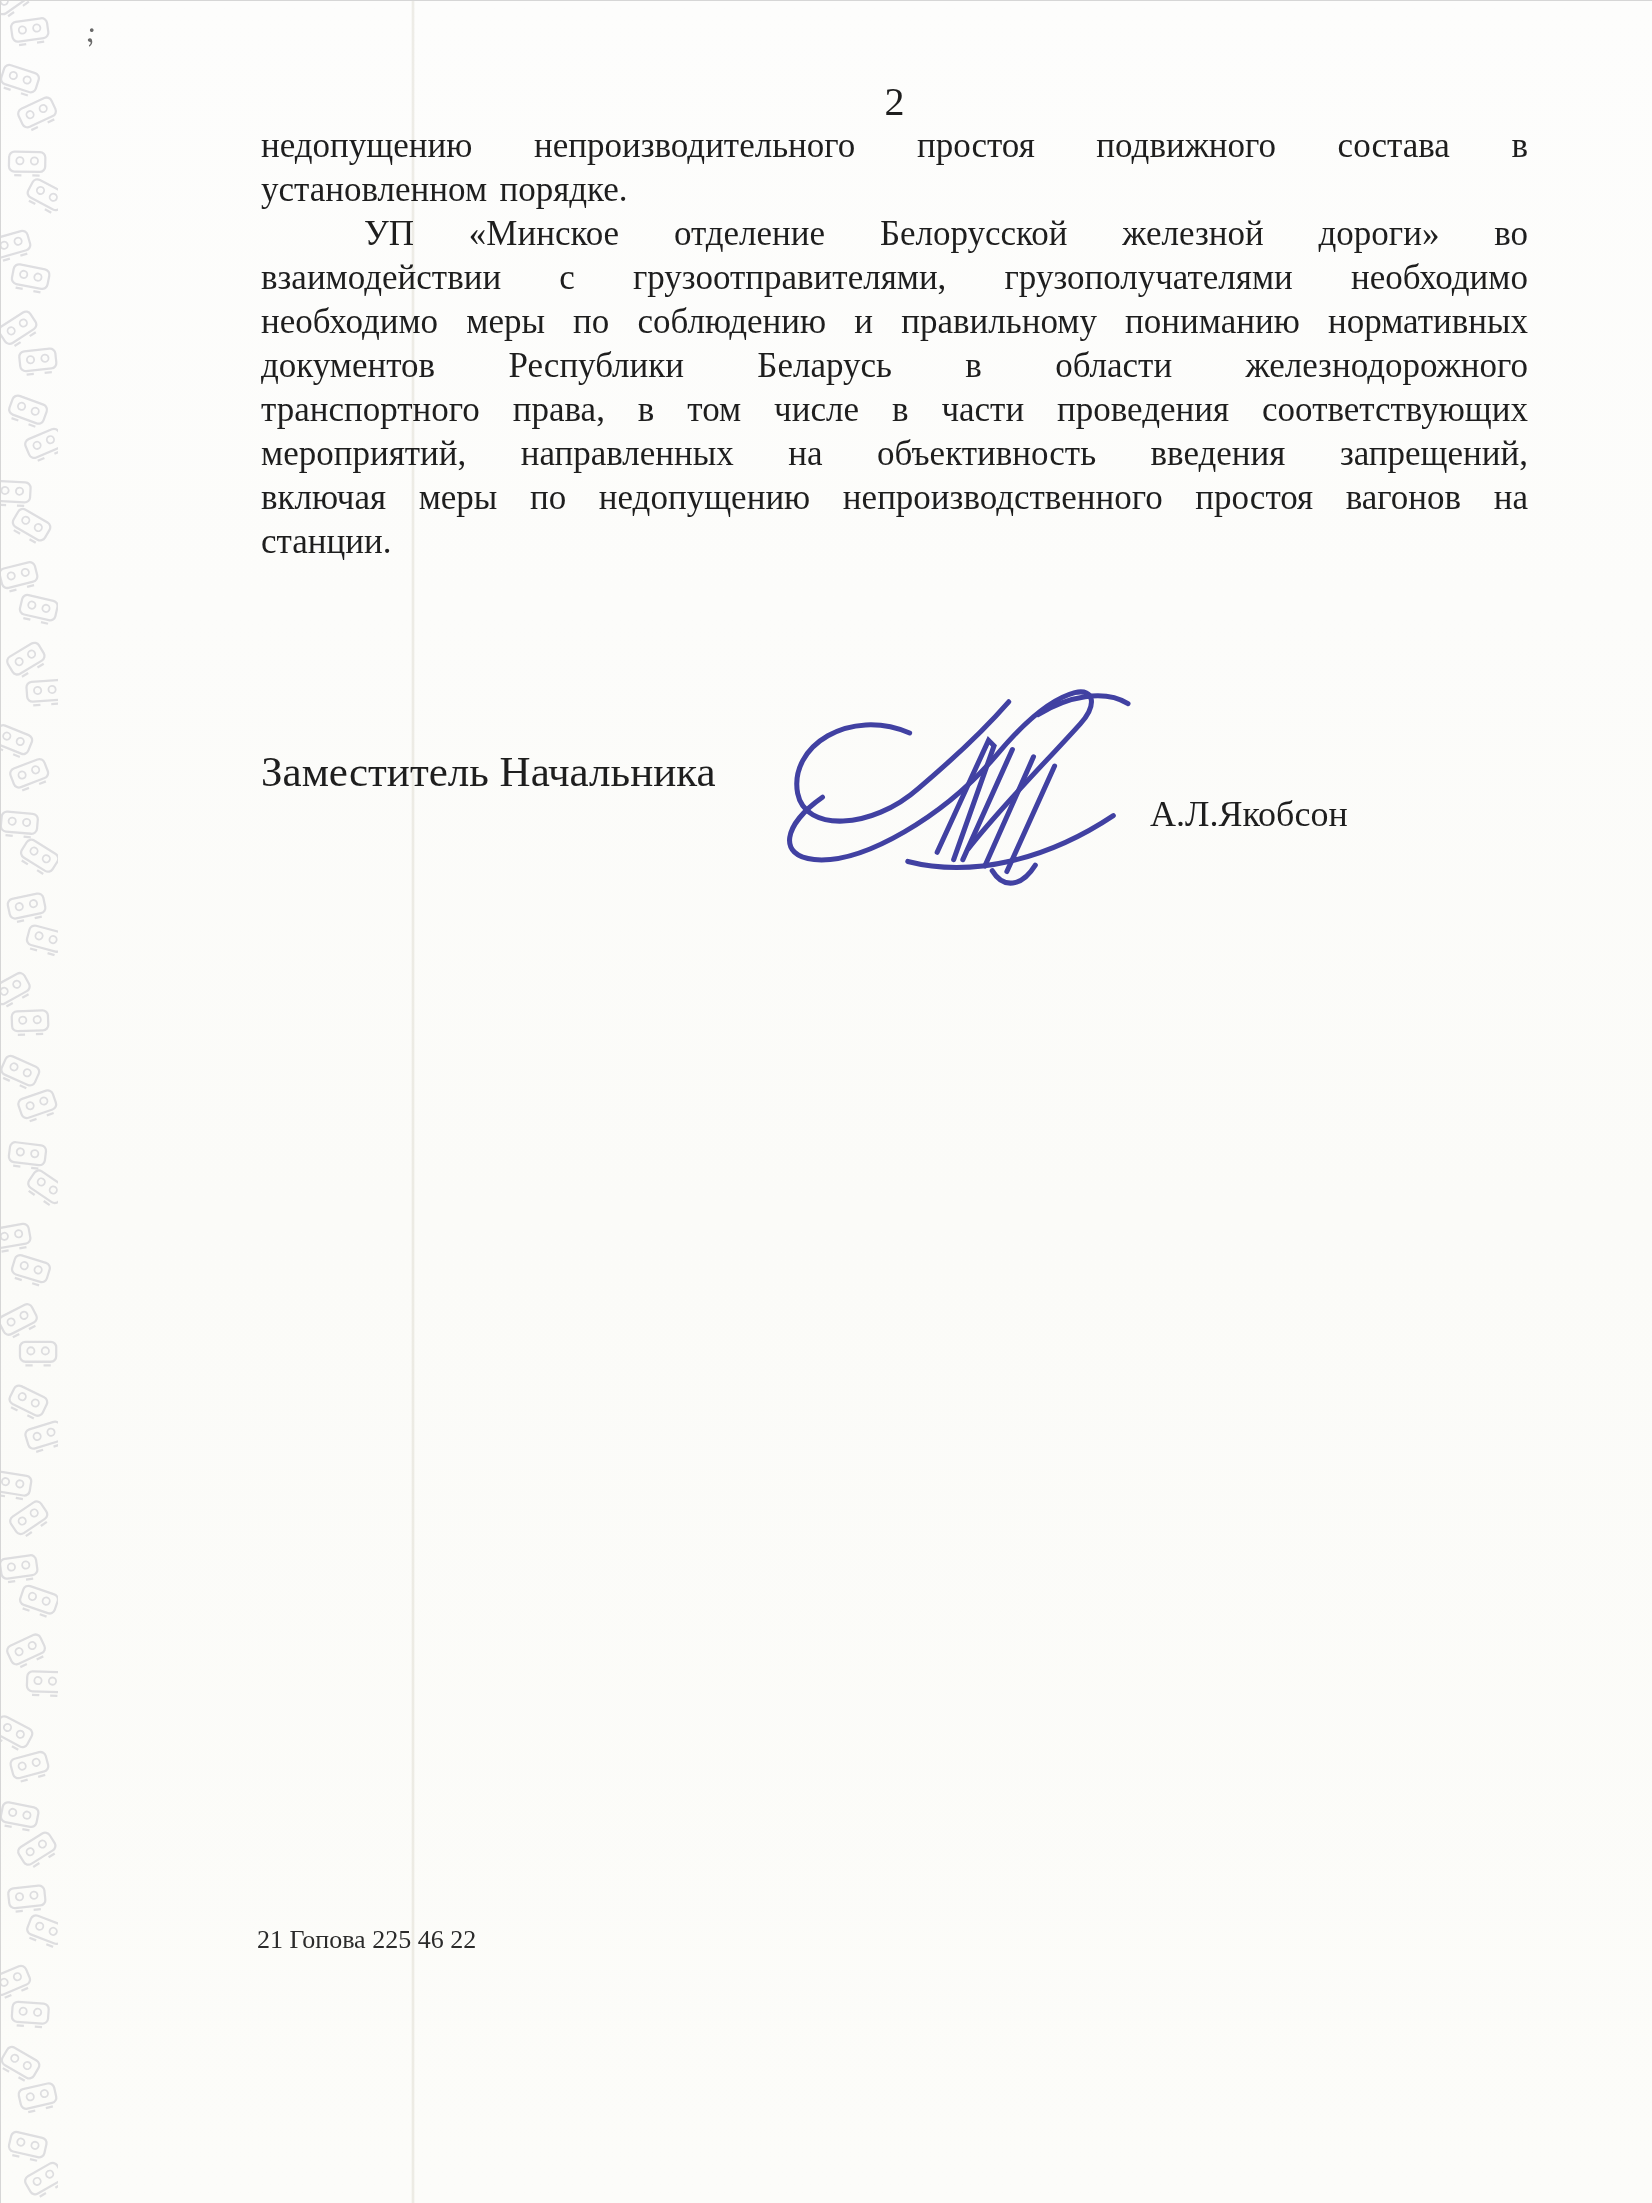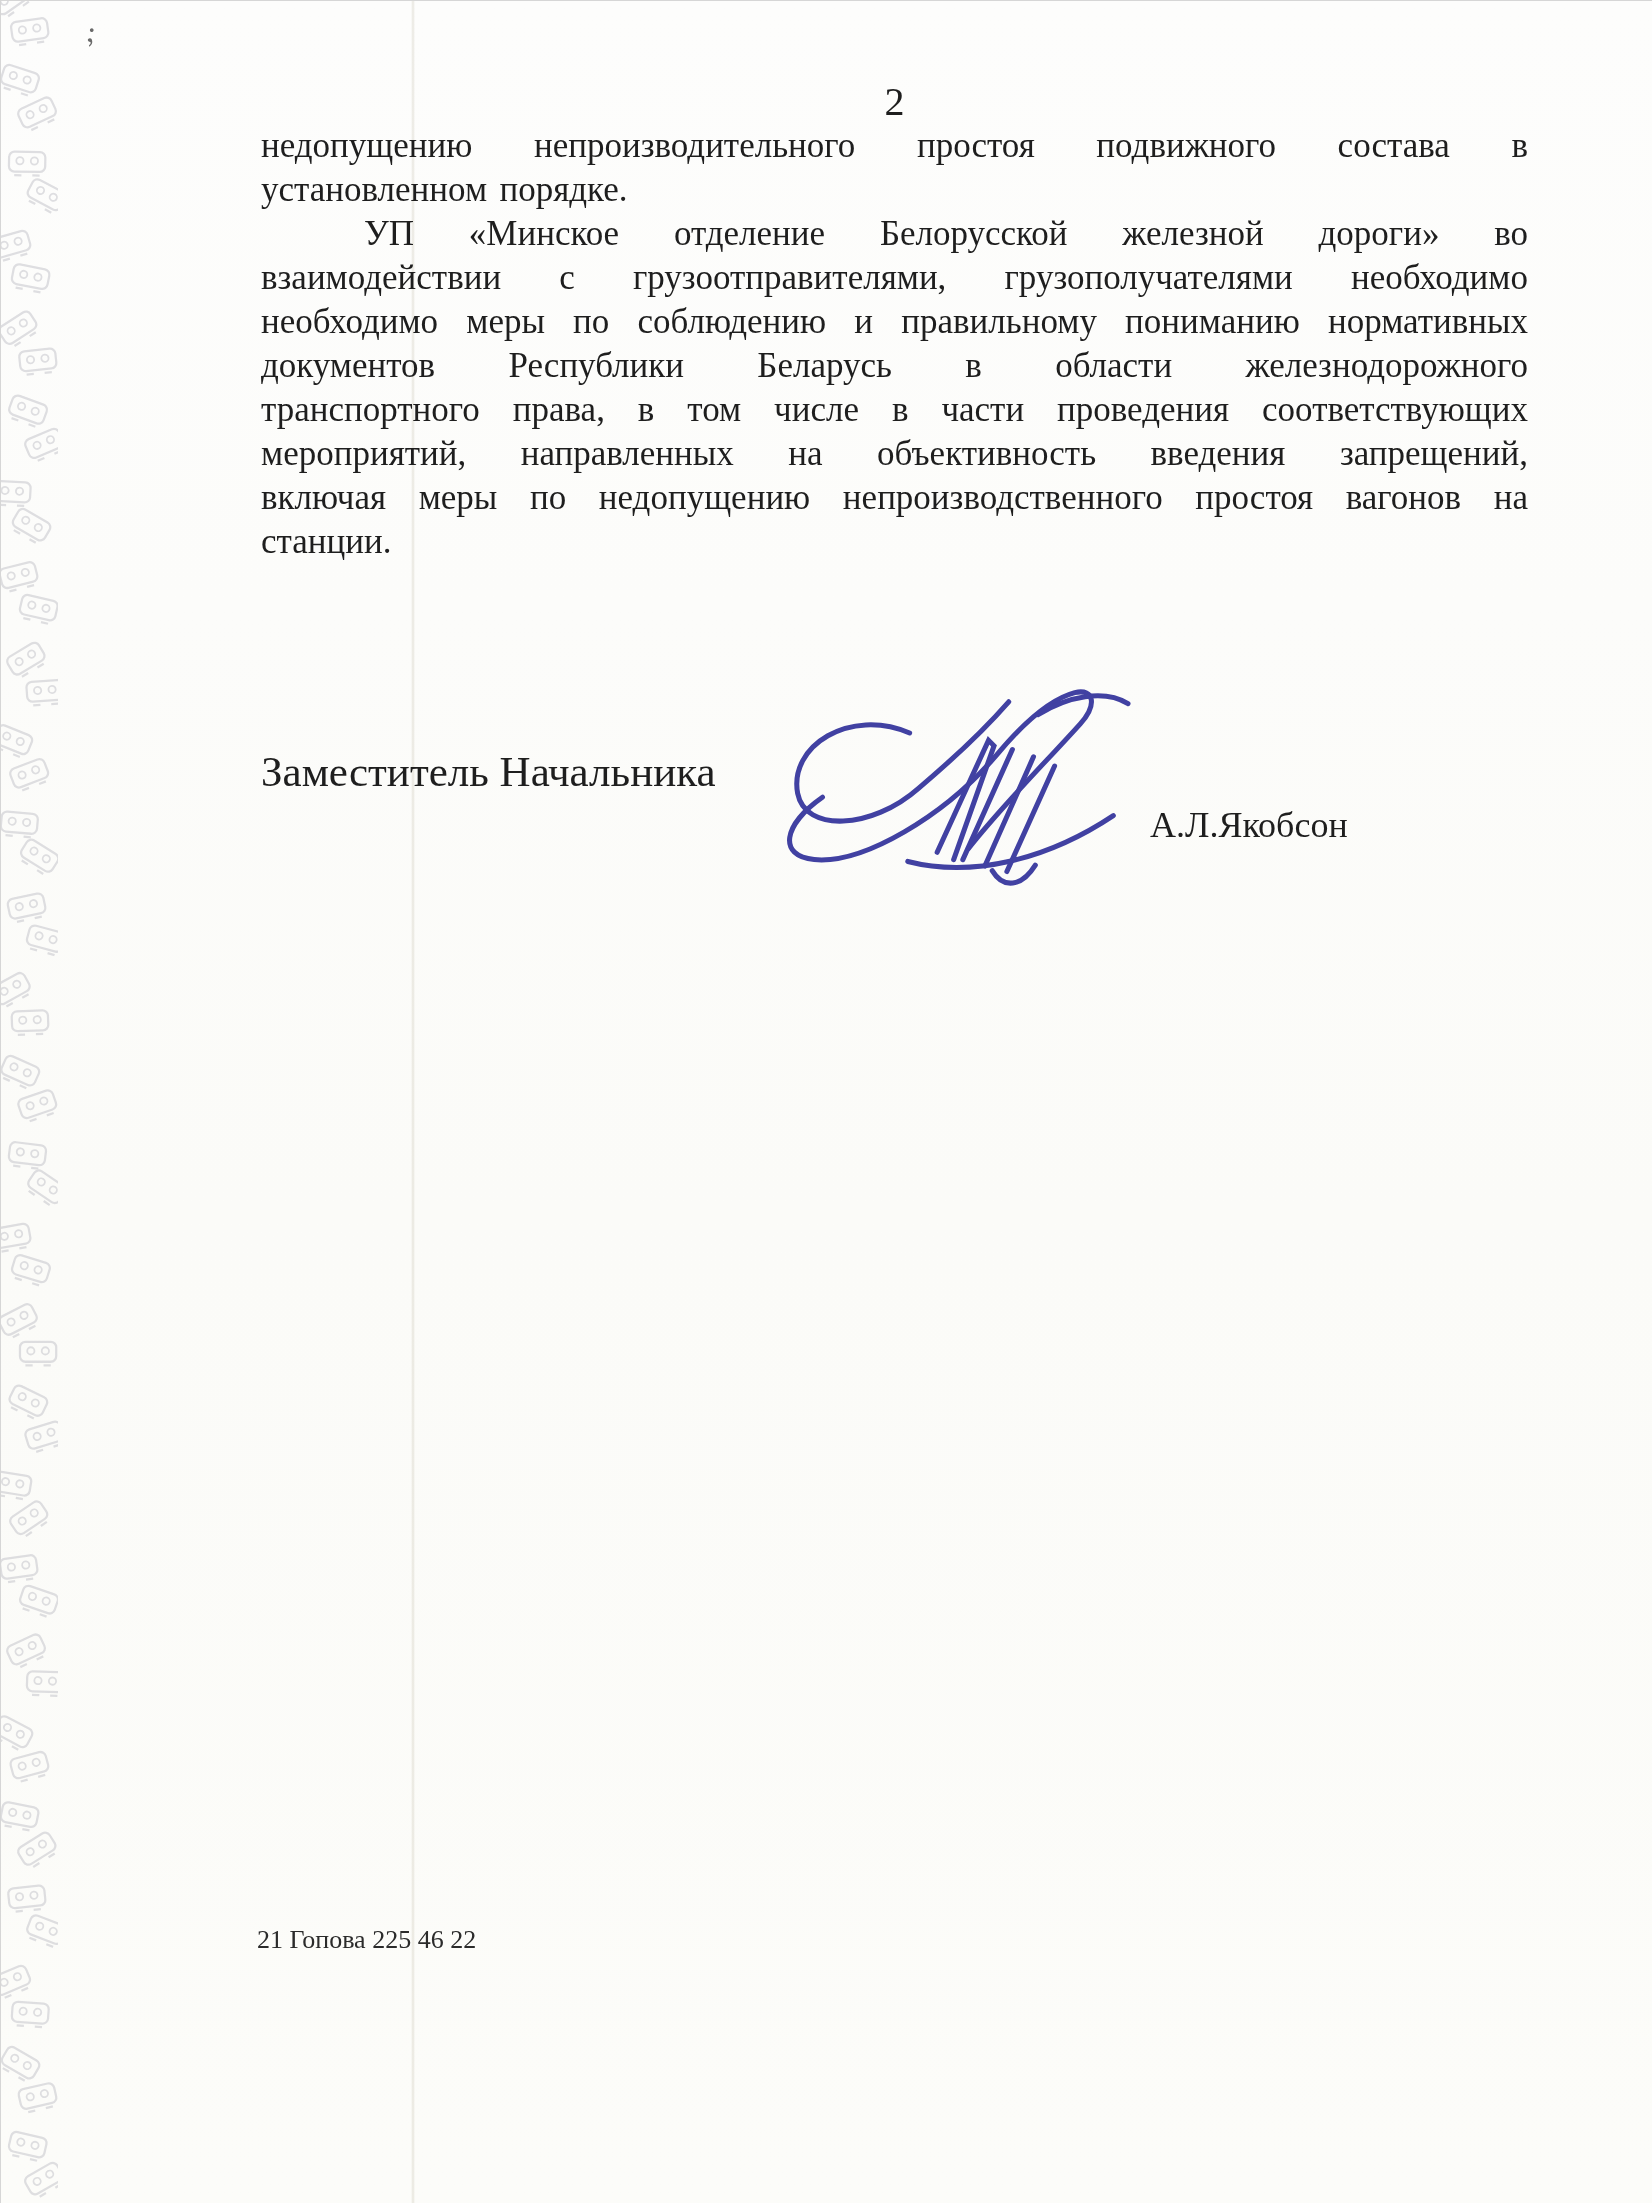--- a/index.html
+++ b/index.html
@@ -63,21 +63,21 @@
     font-size: 43px; line-height: 43px;
     white-space: nowrap;
     text-align: right;
   }
   .signature-svg {
     position: absolute; top: 675px; left: 771px;
     width: 367px; height: 225px;
   }
   .signature-name {
     position: absolute; top: 792px; left: 1149px;
-    font-size: 36px; white-space: nowrap; margin-top: 11px;
+    font-size: 36px; white-space: nowrap;
   }
   .footer-ref {
     position: absolute; top: 1888px; left: 256px;
     font-size: 26px; color: #2b2b2b;
     white-space: nowrap;
     margin-top: 36px;
   }
 </style>
 </head>
 <body>

